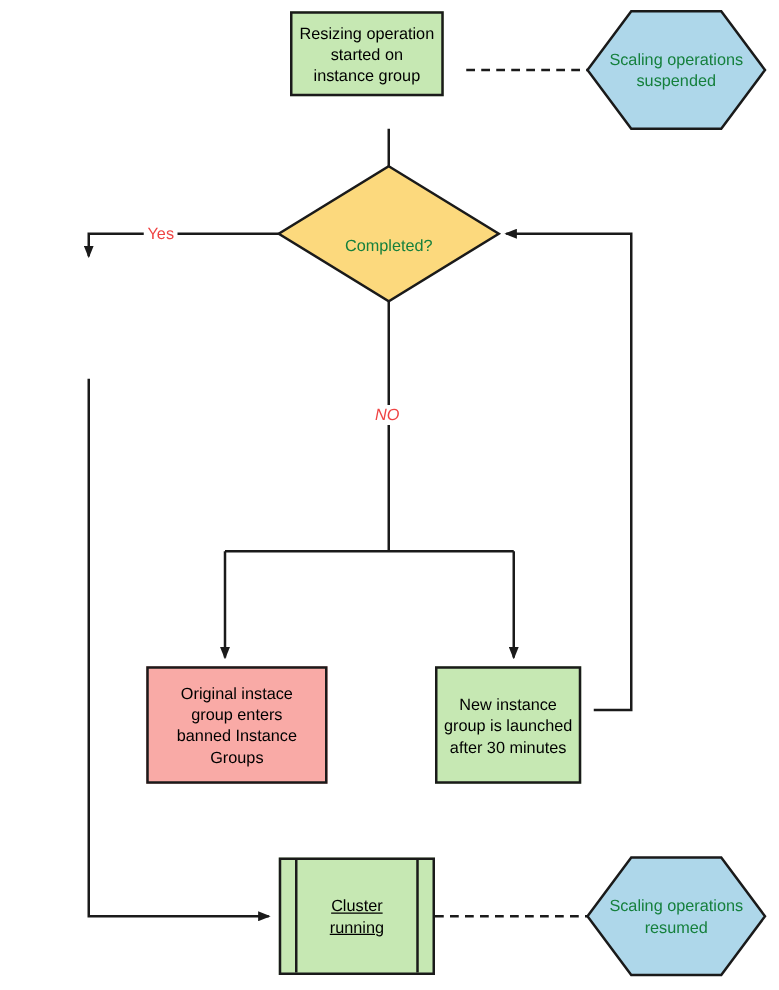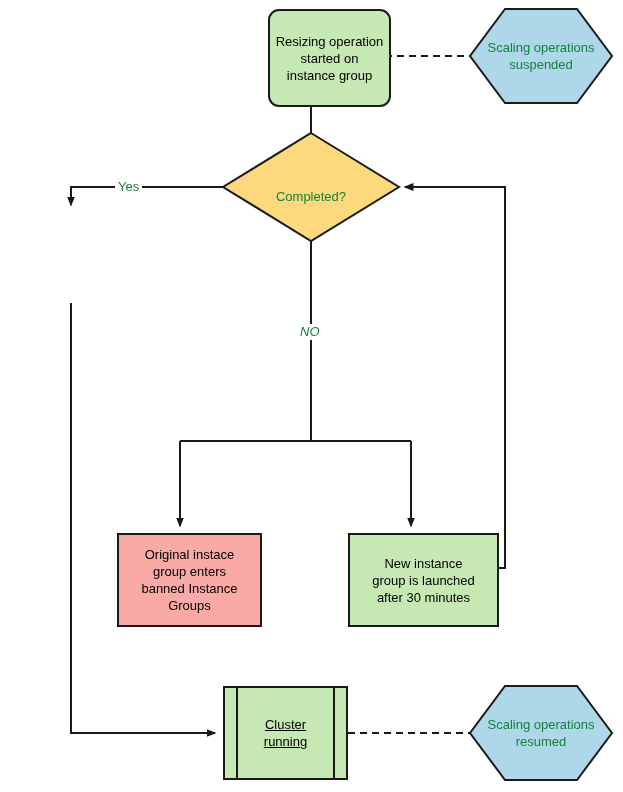--- a/index.html
+++ b/index.html
@@ -17,21 +17,21 @@
     position:absolute; box-sizing:border-box;
     display:flex; align-items:center; justify-content:center; text-align:center;
     font-size:13px; line-height:17px; color:#15803d; white-space:pre-line;
     pointer-events:none;
   }
   .pp-bar { position:absolute; top:0; bottom:0; width:0; border-left:2px solid #1a1a1a; }
   .pp-bar.left  { left:11px; }
   .pp-bar.right { right:11px; }
   .edge-label {
     position:absolute; background:#ffffff; padding:0 3px;
-    font-size:13px; line-height:16px; color:#15803d;
+    font-size:13px; line-height:16px; color:#ef4444;
   }
 </style>
 </head>
 <body>
 
 <div class="canvas">
 
   <svg class="connector-layer" width="623" height="792" viewBox="0 0 623 792">
     <defs>
       <marker id="arrow" markerWidth="10" markerHeight="8" refX="8.5" refY="4" orient="auto" markerUnits="userSpaceOnUse">
@@ -48,35 +48,35 @@
     <path d="M180,441 L180,526" stroke="#1a1a1a" stroke-width="2" fill="none" marker-end="url(#arrow)"></path>
     <path d="M411,441 L411,526" stroke="#1a1a1a" stroke-width="2" fill="none" marker-end="url(#arrow)"></path>
     <path d="M475,568 L505,568 L505,187 L405,187" stroke="#1a1a1a" stroke-width="2" fill="none" marker-end="url(#arrow)"></path>
     <path d="M348,733 L470,733" stroke="#1a1a1a" stroke-width="2" fill="none" stroke-dasharray="7,5"></path>
 
     <polygon points="311,133 399,187 311,241 223,187" stroke="#1a1a1a" stroke-width="2" fill="#fcd97d"></polygon>
     <polygon points="505,9 577,9 612,56 577,103 505,103 470,56" stroke="#1a1a1a" stroke-width="2" fill="#aed7ea"></polygon>
     <polygon points="505,686 577,686 612,733 577,780 505,780 470,733" stroke="#1a1a1a" stroke-width="2" fill="#aed7ea"></polygon>
   </svg>
 
-  <div class="node" style="left: 268px; top: 9px; width: 123px; height: 98px; background-color: rgb(198, 232, 179); border-radius: 11px;">
+  <div class="node" style="left: 232px; top: 9px; width: 123px; height: 68px; background-color: rgb(198, 232, 179);">
     <span>Resizing operation
 started on
 instance group</span>
   </div>
 
 
   <div class="node" style="left: 117px; top: 533px; width: 145px; height: 94px; background-color: rgb(249, 170, 166);">
     <span>Original instace
 group enters
 banned Instance
 Groups</span>
   </div>
 
-  <div class="node" style="left: 348px; top: 533px; width: 151px; height: 94px; background-color: rgb(198, 232, 179);">
+  <div class="node" style="left: 348px; top: 533px; width: 117px; height: 94px; background-color: rgb(198, 232, 179);">
     <span>New instance
 group is launched
 after 30 minutes</span>
   </div>
 
   <div class="node" style="left: 223px; top: 686px; width: 125px; height: 94px; background-color: rgb(198, 232, 179); text-decoration: underline;">
     <span class="pp-bar left"></span>
     <span class="pp-bar right"></span>
     <span>Cluster
 running</span>

